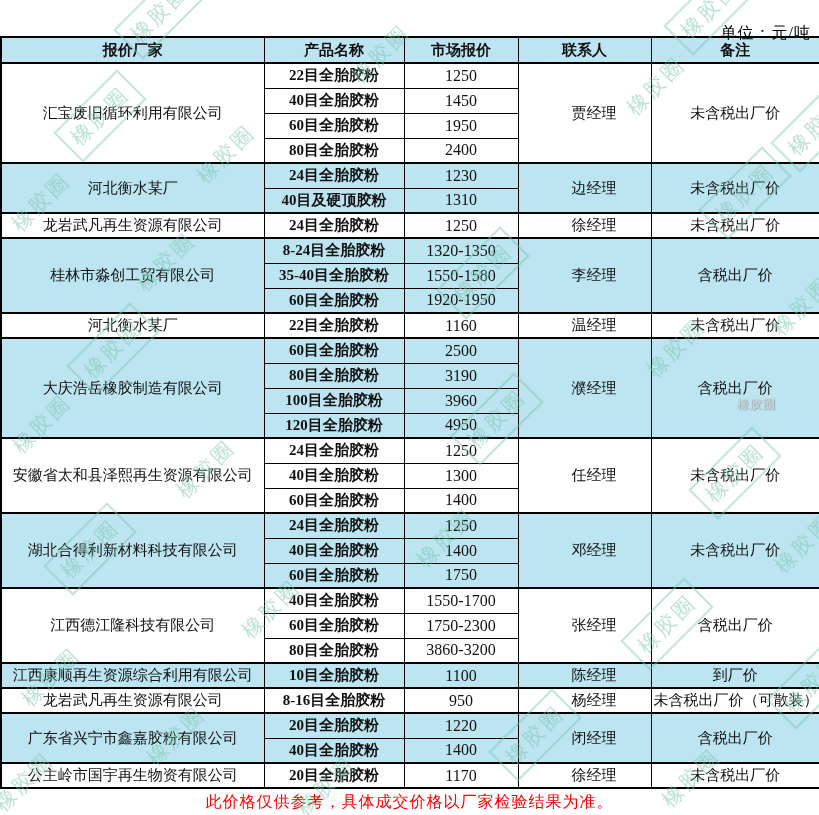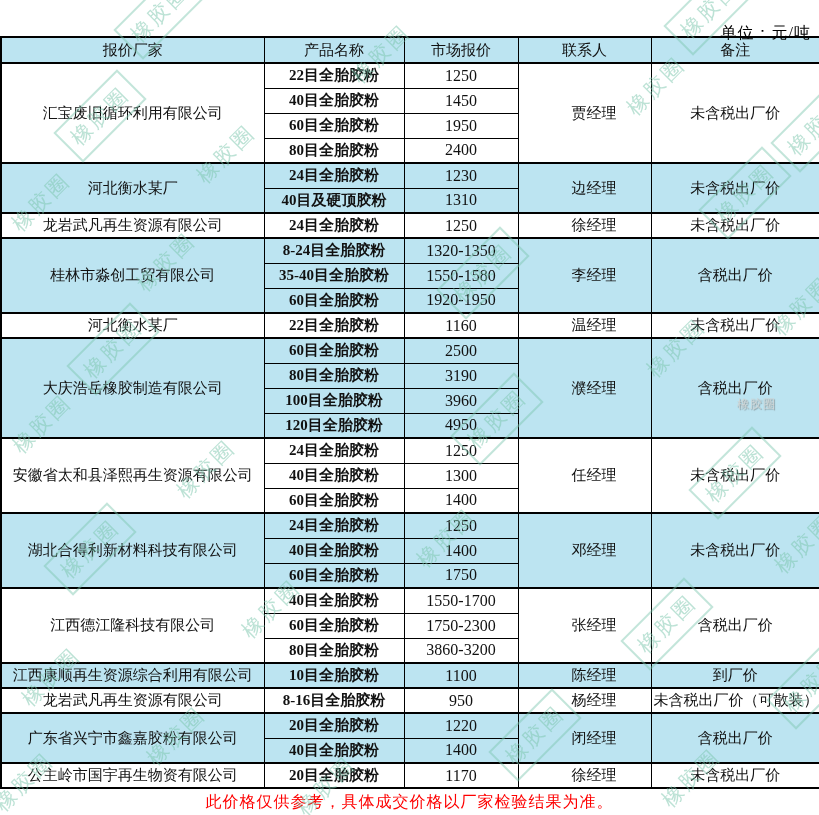--- a/index.html
+++ b/index.html
@@ -22,21 +22,21 @@
   col.c-product{width:140px;}
   col.c-price{width:114px;}
   col.c-contact{width:133px;}
   col.c-remark{width:169px;}
   th,td{
     border:1px solid #000;
     text-align:center;vertical-align:middle;
     padding:0 2px;overflow:hidden;white-space:nowrap;
   }
   thead tr{height:26px;background:#bce4f1;}
-  thead th{font-weight:normal;font-size:15px;border-bottom-width:2px;margin-top:9px;}
+  thead th{font-weight:bold;font-size:15px;border-bottom-width:2px;margin-top:9px;}
   tbody tr{height:25px;}
   tbody tr.shaded td{background:#bce4f1;}
   tr.section-start td{border-top-width:2px;}
   td.company{font-size:15px;}
   td.product{font-size:15px;font-weight:bold;}
   td.price{font-size:16px;}
   td.contact{font-size:15px;padding-left:21px;}
   td.remark{font-size:15px;text-align:center;}
   .footer{
     height:28px;line-height:26px;text-align:center;

